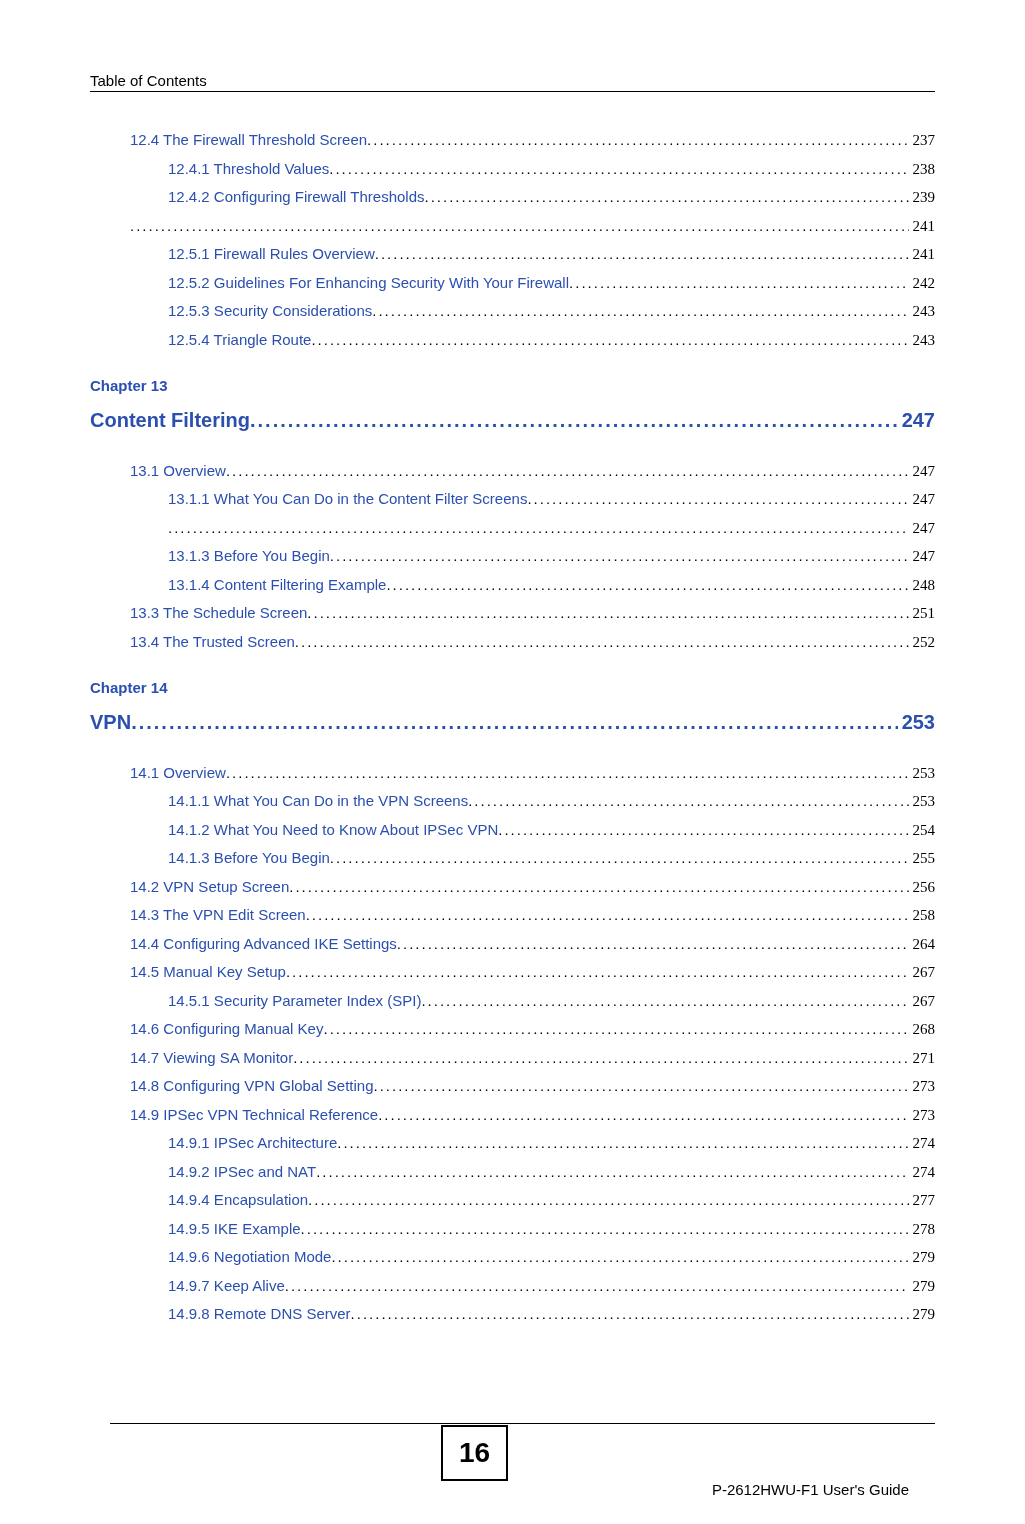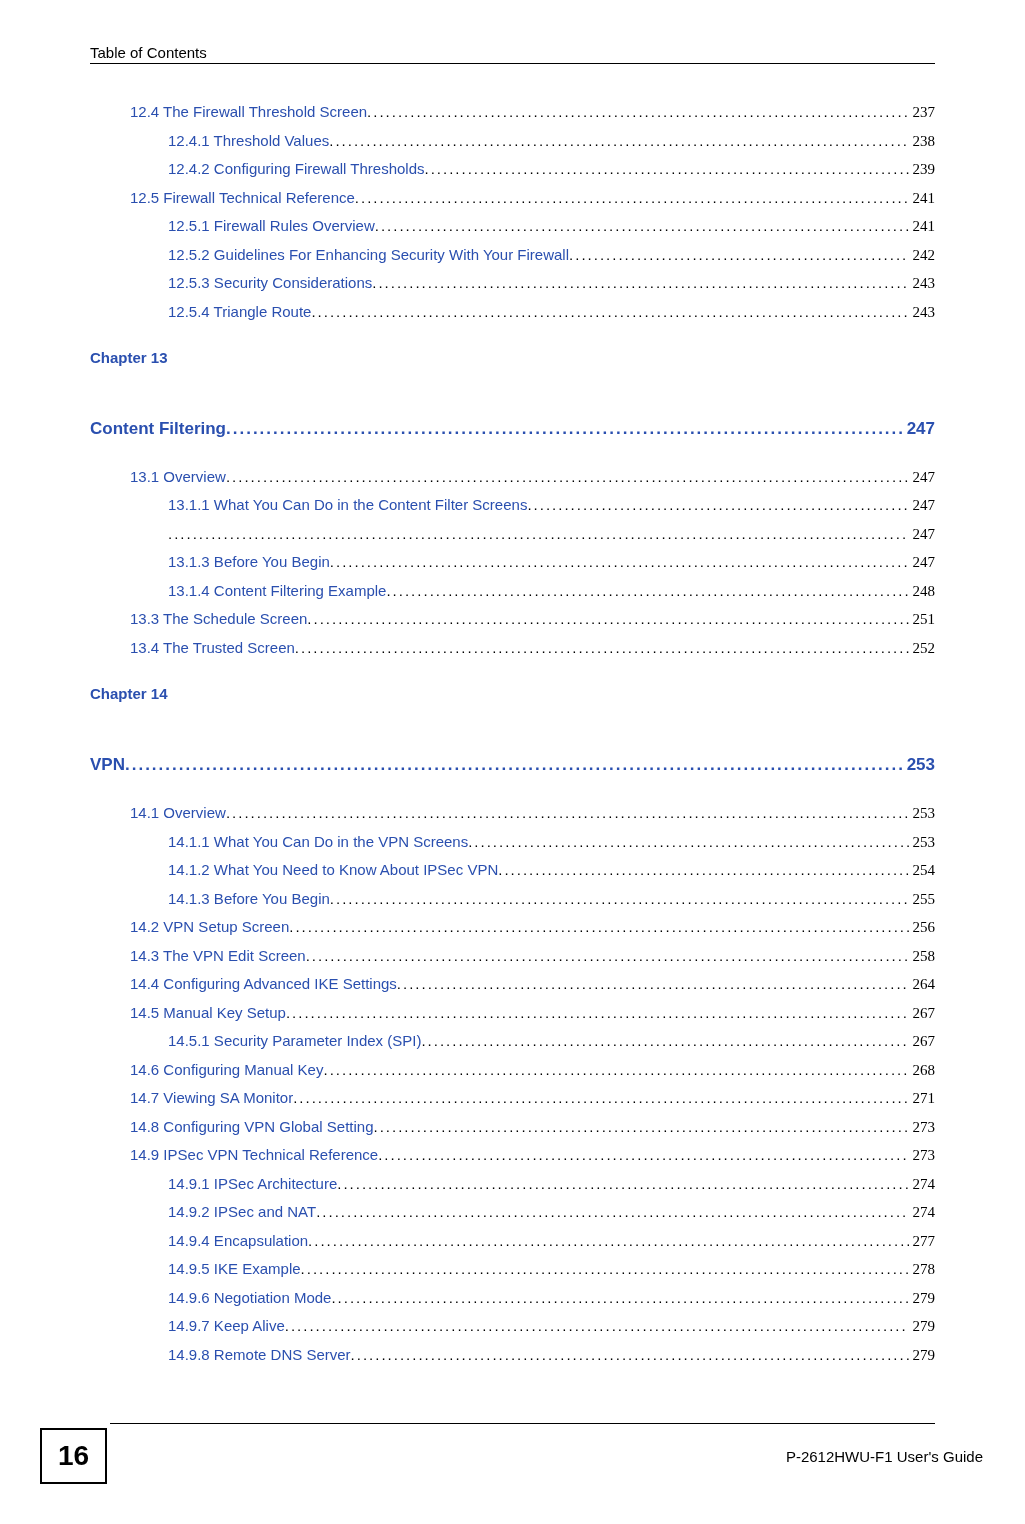--- a/index.html
+++ b/index.html
@@ -5,21 +5,21 @@
   * { box-sizing: border-box; margin: 0; padding: 0; }
   body {
     width: 1025px;
     height: 1524px;
     background: #fff;
     font-family: Arial, Helvetica, sans-serif;
     position: relative;
     color: #000;
   }
   .page {
-    padding: 44px 90px 40px 90px;
+    padding: 72px 90px 40px 90px;
   }
   .header-row {
     display: flex;
     align-items: flex-end;
     border-bottom: 1px solid #000;
     padding-bottom: 2px;
     margin-bottom: 34px;
   }
   .header-title {
     font-size: 15px;
@@ -51,42 +51,42 @@
     color: #2a4faf;
     font-weight: bold;
     font-size: 15px;
     margin-left: 0;
   }
   .chapter-line2-row {
     display: flex;
     white-space: nowrap;
     overflow: hidden;
     font-weight: bold;
-    font-size: 17px;
-    margin-top: 40px;
+    font-size: 20px;
   }
   .chapter-line2-row .label { color: #2a4faf; }
   .chapter-line2-row .dots {
     flex: 1;
     overflow: hidden;
     color: #2a4faf;
     letter-spacing: 2px;
   }
   .chapter-line2-row .dots::after {
     content: "..................................................................................................................................................................................................";
   }
   .chapter-line2-row .pg { color: #2a4faf; padding-left: 4px; }
   .footer {
     position: absolute;
-    bottom: 40px;
+    bottom: 26px;
     left: 0;
     right: 0;
     display: flex;
     align-items: center;
-    padding: 0 42px 0 0;
+    padding: 0 116px 0 0;
+    flex-direction: column;
   }
   .page-num-box {
     border: 2px solid #000;
     font-size: 28px;
     font-weight: bold;
     padding: 10px 16px;
     margin-left: 40px;
     min-width: 60px;
     text-align: center;
   }
@@ -122,21 +122,20 @@
         <span class="label">12.4.1 Threshold Values</span> 
         <span class="dots"></span>
         <span class="pg">238</span>
       </div>
     <div class="toc-row lvl2">
         <span class="label">12.4.2 Configuring Firewall Thresholds</span> 
         <span class="dots"></span>
         <span class="pg">239</span>
       </div>
     <div class="toc-row lvl1">
-        <span class="label">12.5 Firewall Technical Reference</span> 
         <span class="dots"></span>
         <span class="pg">241</span>
       </div>
     <div class="toc-row lvl2">
         <span class="label">12.5.1 Firewall Rules Overview</span> 
         <span class="dots"></span>
         <span class="pg">241</span>
       </div>
     <div class="toc-row lvl2">
         <span class="label">12.5.2 Guidelines For Enhancing Security With Your Firewall</span> 

